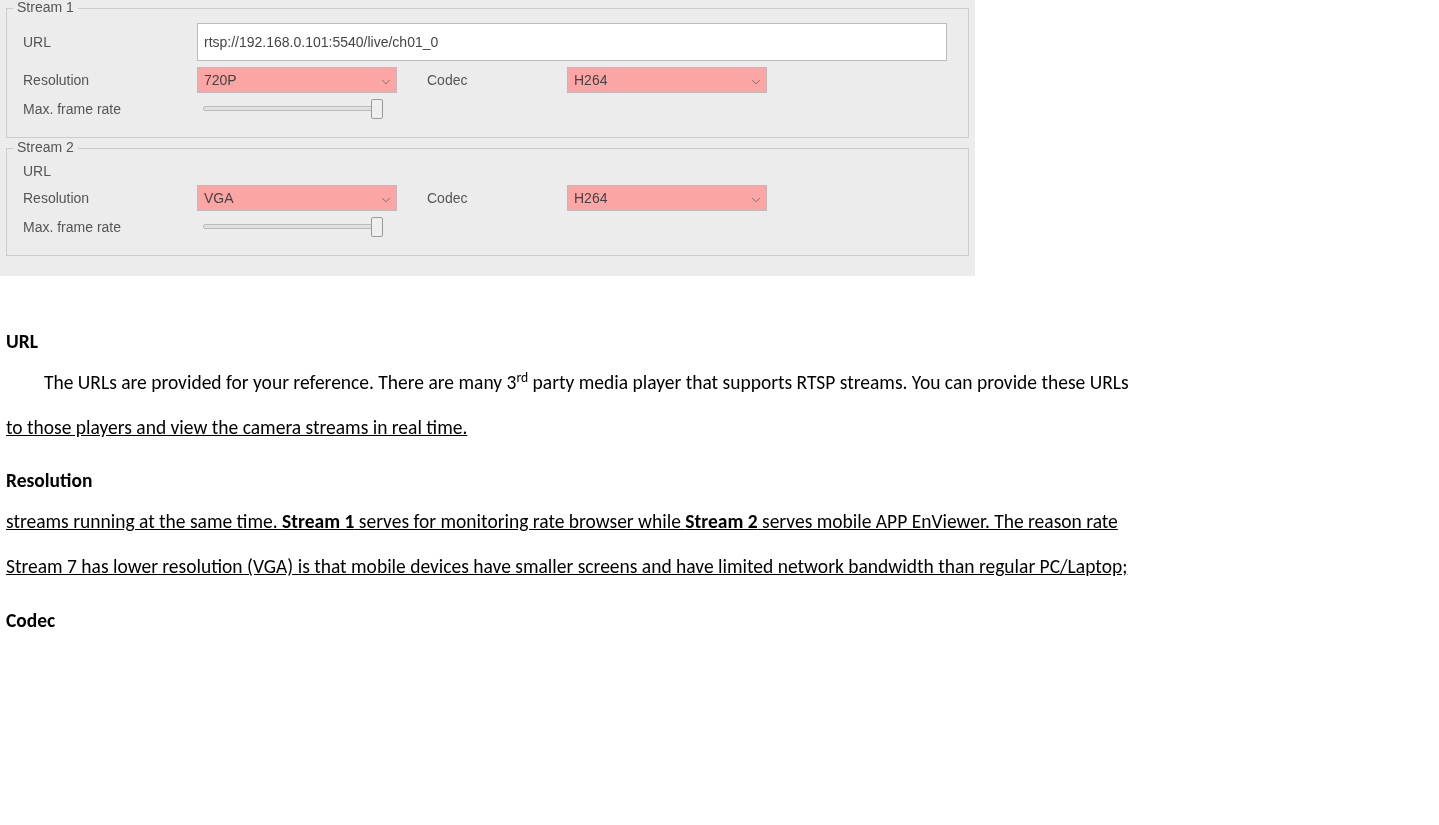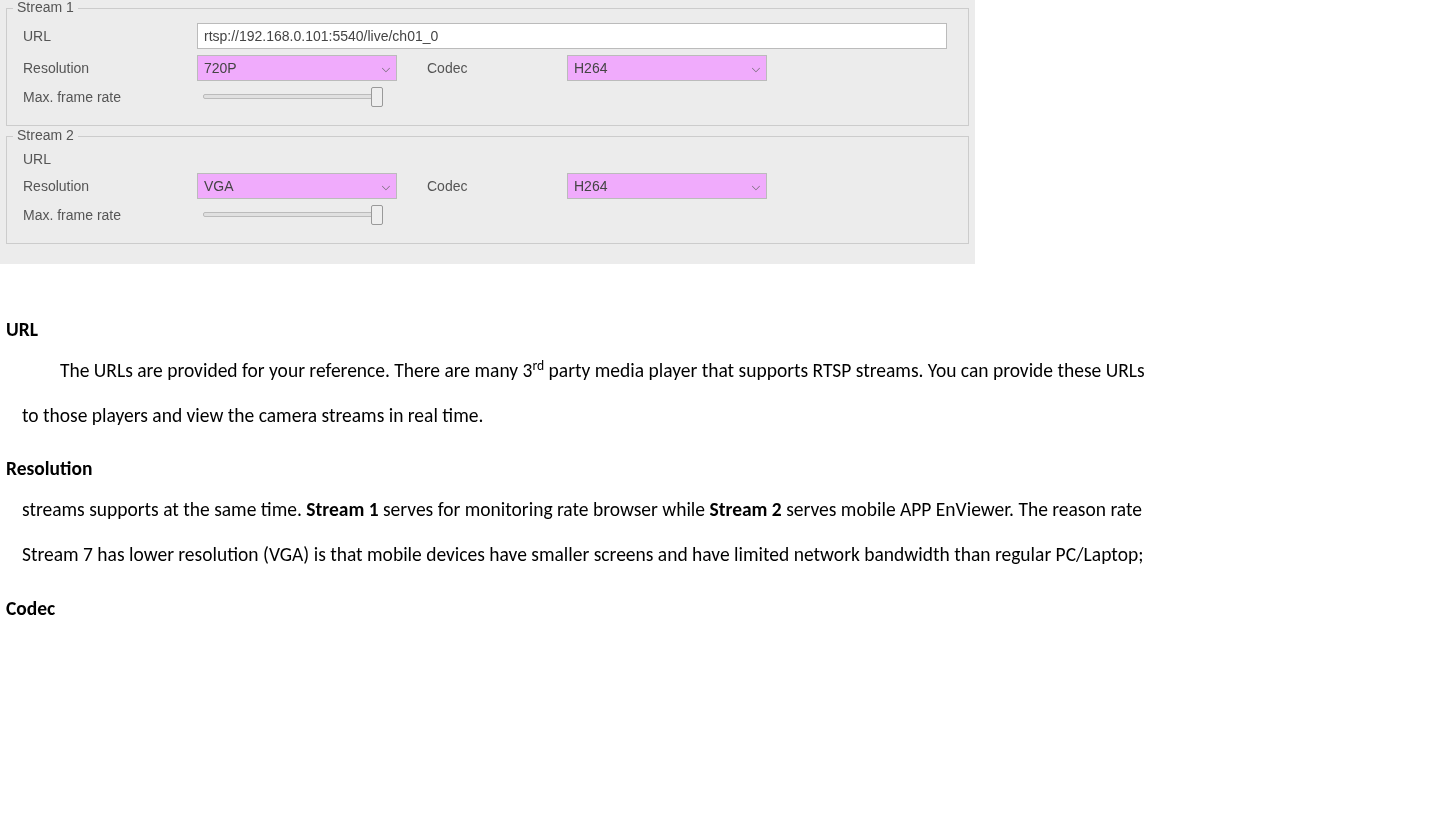--- a/index.html
+++ b/index.html
@@ -49,33 +49,33 @@
   .lbl2 {
     width: 170px;
     font-size: 14px;
     color: #555;
     font-family: "Segoe UI", Arial, sans-serif;
     padding-left: 30px;
   }
   .url-input {
     flex: 1;
     max-width: 750px;
-    height: 26px;
+    height: 38px;
     border: 1px solid #bbb;
     background: #fff;
     padding: 2px 6px;
     font-size: 14px;
     font-family: Arial, sans-serif;
     color: #444;
   }
   .select {
     width: 200px;
     height: 26px;
     border: 1px solid #bbb;
-    background: #f0abfc;
+    background: #fca5a5;
     padding: 2px 6px;
     font-size: 14px;
     font-family: Arial, sans-serif;
     color: #444;
     display: flex;
     justify-content: space-between;
     align-items: center;
     cursor: pointer;
   }
   .chev {
@@ -113,25 +113,26 @@
     font-size: 19.5px;
     line-height: 1.8;
     color: #000;
   }
   .doc h4 {
     font-weight: bold;
     margin: 18px 0 6px 0;
     font-size: 19.5px;
   }
   .doc p {
-    margin: 0 0 10px 16px;
+    margin: 0 0 10px 0;
     text-indent: 38px;
   }
   .doc p.cont {
     text-indent: 0;
+    text-decoration: underline;
   }
   .doc .bold { font-weight: bold; }
   sup { font-size: 0.7em; line-height: 0; }
 </style>
 </head>
 <body>
 
 <div class="config-panel">
 
   <div class="fieldset">
@@ -189,18 +190,18 @@
 
 </div>
 
 <div class="doc">
 
   <h4>URL</h4>
   <p><span>The URLs are provided for your reference. There are many 3</span><sup>rd</sup><span> party media player that supports RTSP streams. You can provide these URLs</span></p>
   <p class="cont">to those players and view the camera streams in real time.</p>
 
   <h4>Resolution</h4>
-  <p class="cont"><span>streams supports at the same time. </span><span class="bold">Stream 1</span><span> serves for monitoring rate browser while </span><span class="bold">Stream 2</span><span> serves mobile APP EnViewer. The reason rate</span></p>
+  <p class="cont"><span>streams running at the same time. </span><span class="bold">Stream 1</span><span> serves for monitoring rate browser while </span><span class="bold">Stream 2</span><span> serves mobile APP EnViewer. The reason rate</span></p>
   <p class="cont">Stream 7 has lower resolution (VGA) is that mobile devices have smaller screens and have limited network bandwidth than regular PC/Laptop;</p>
 
   <h4>Codec</h4>
 
 </div>
 
 </body></html>

